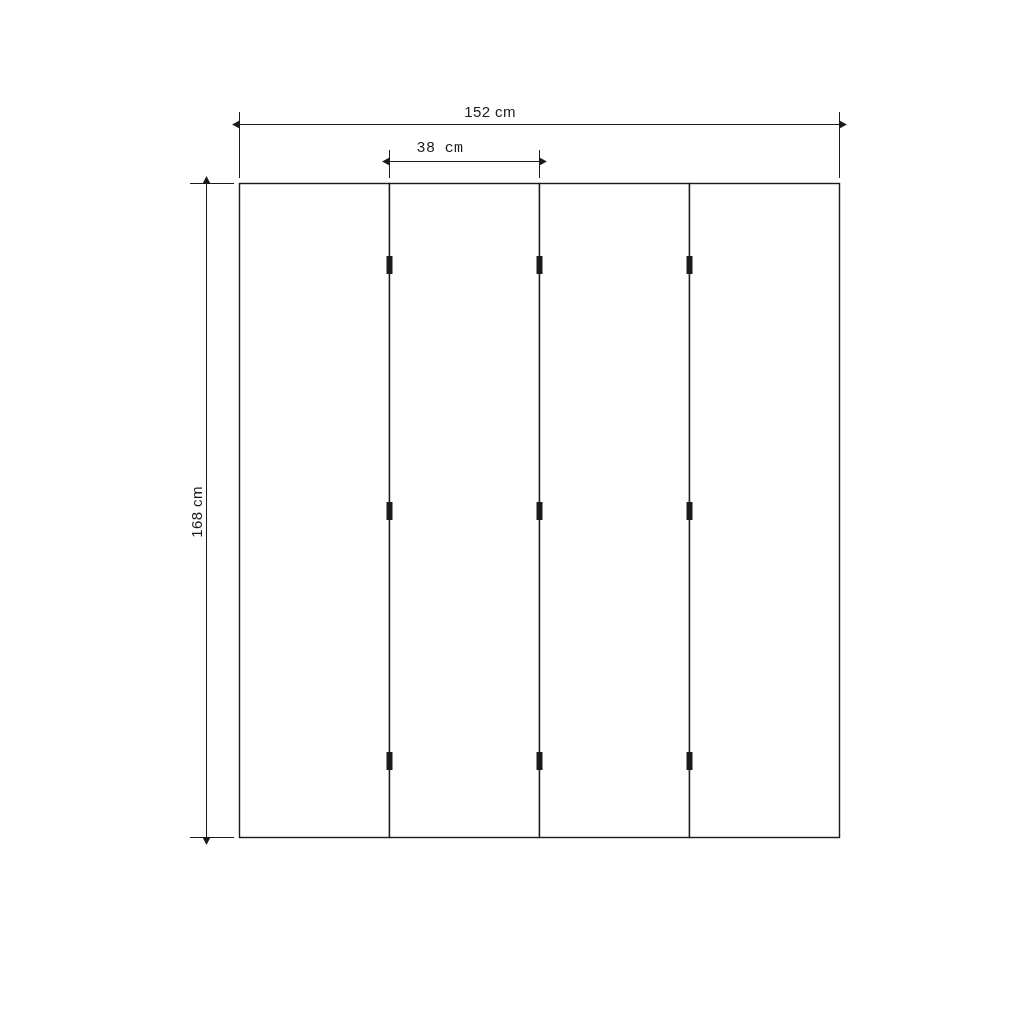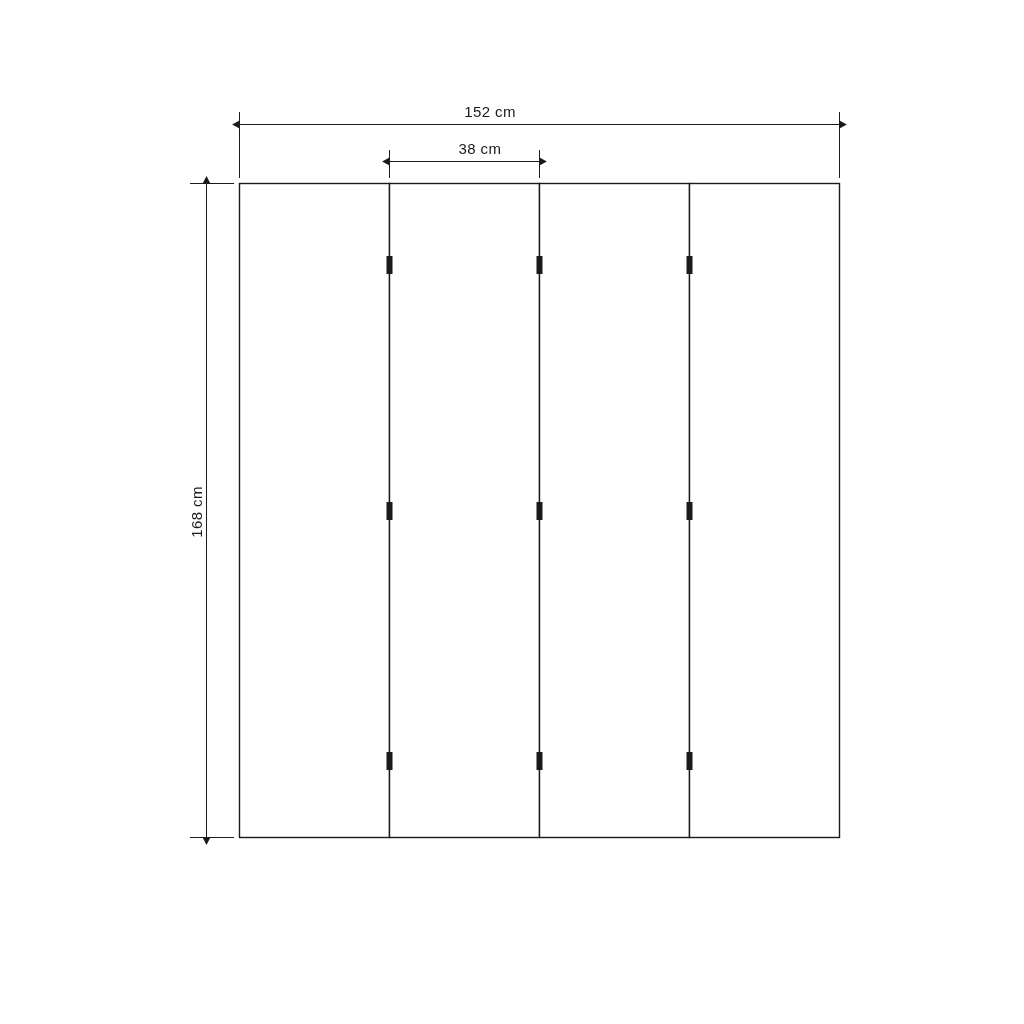--- a/index.html
+++ b/index.html
@@ -37,23 +37,24 @@
     white-space: nowrap;
     background: #ffffff;
     padding: 0 6px;
   }
   #label-width {
     left: 490px;
     top: 103px;
     transform: translateX(-50%);
   }
   #label-panel {
-    left: 480px;
+    left: 440px;
     top: 140px;
     transform: translateX(-50%);
+    font-family: Liberation Mono, monospace;
   }
   #label-height {
     left: 196px;
     top: 512px;
     transform: translate(-50%, -50%) rotate(-90deg);
     transform-origin: center center;
   }
 </style>
 </head>
 <body>

